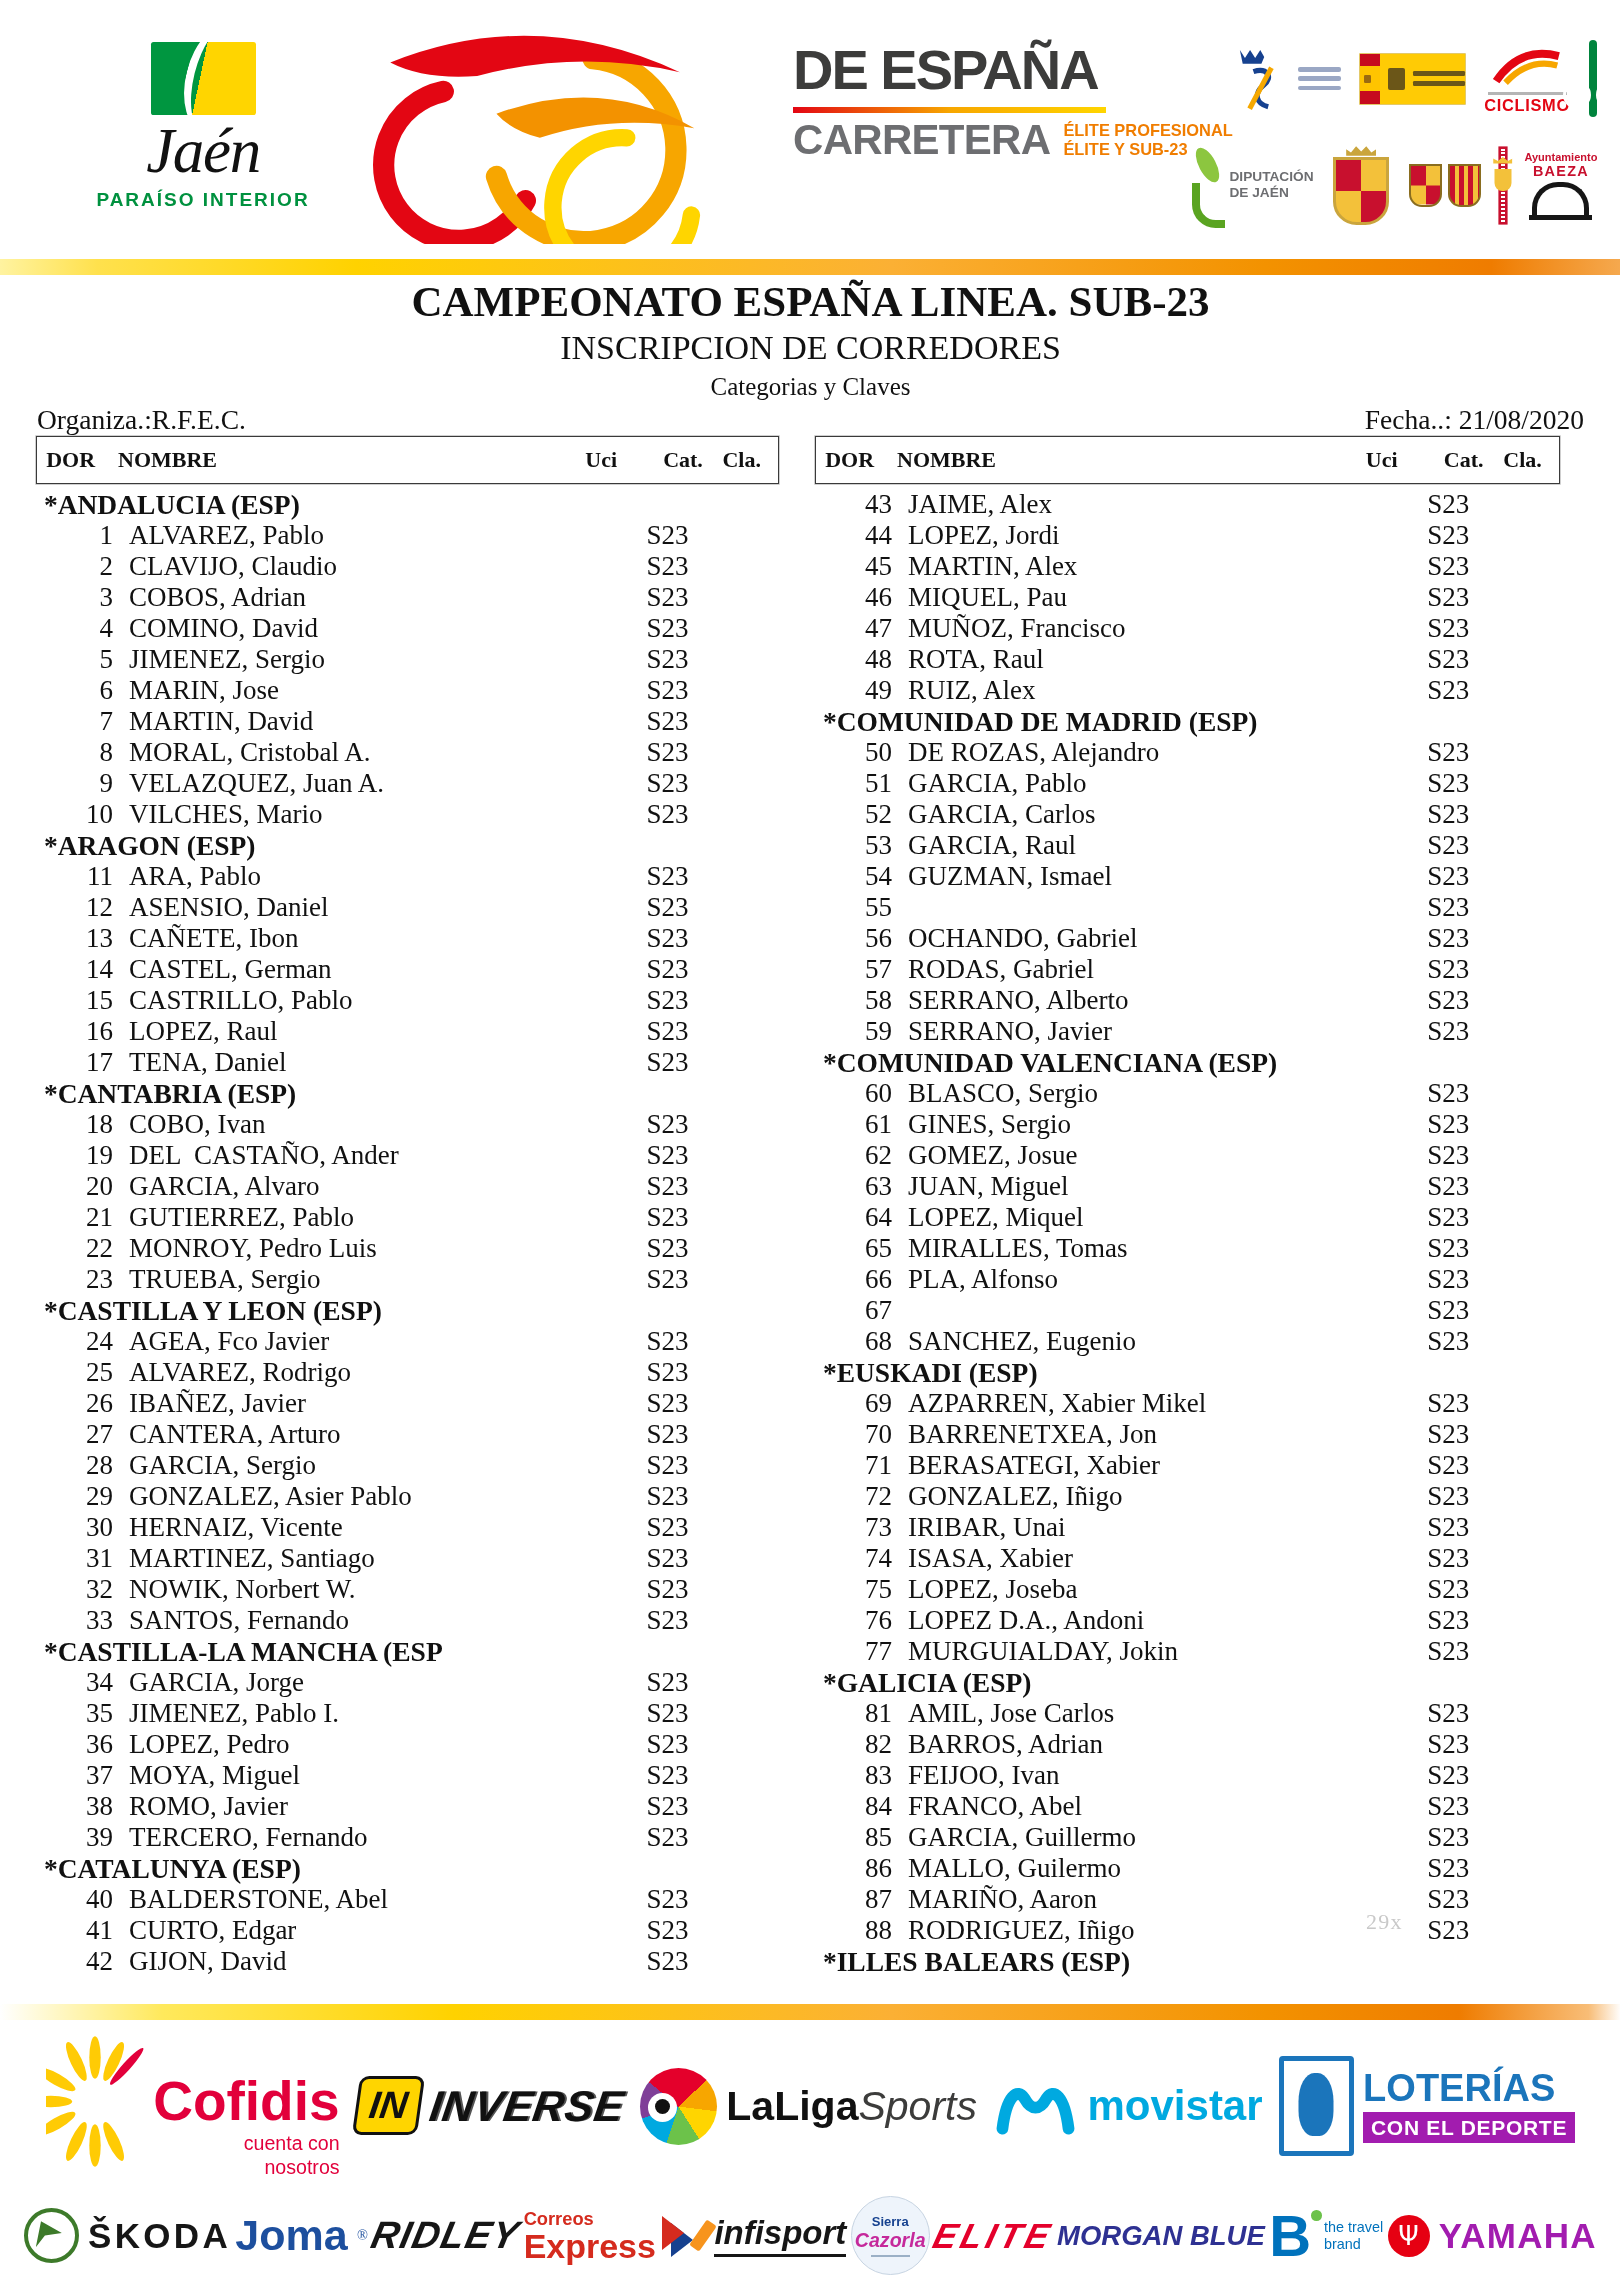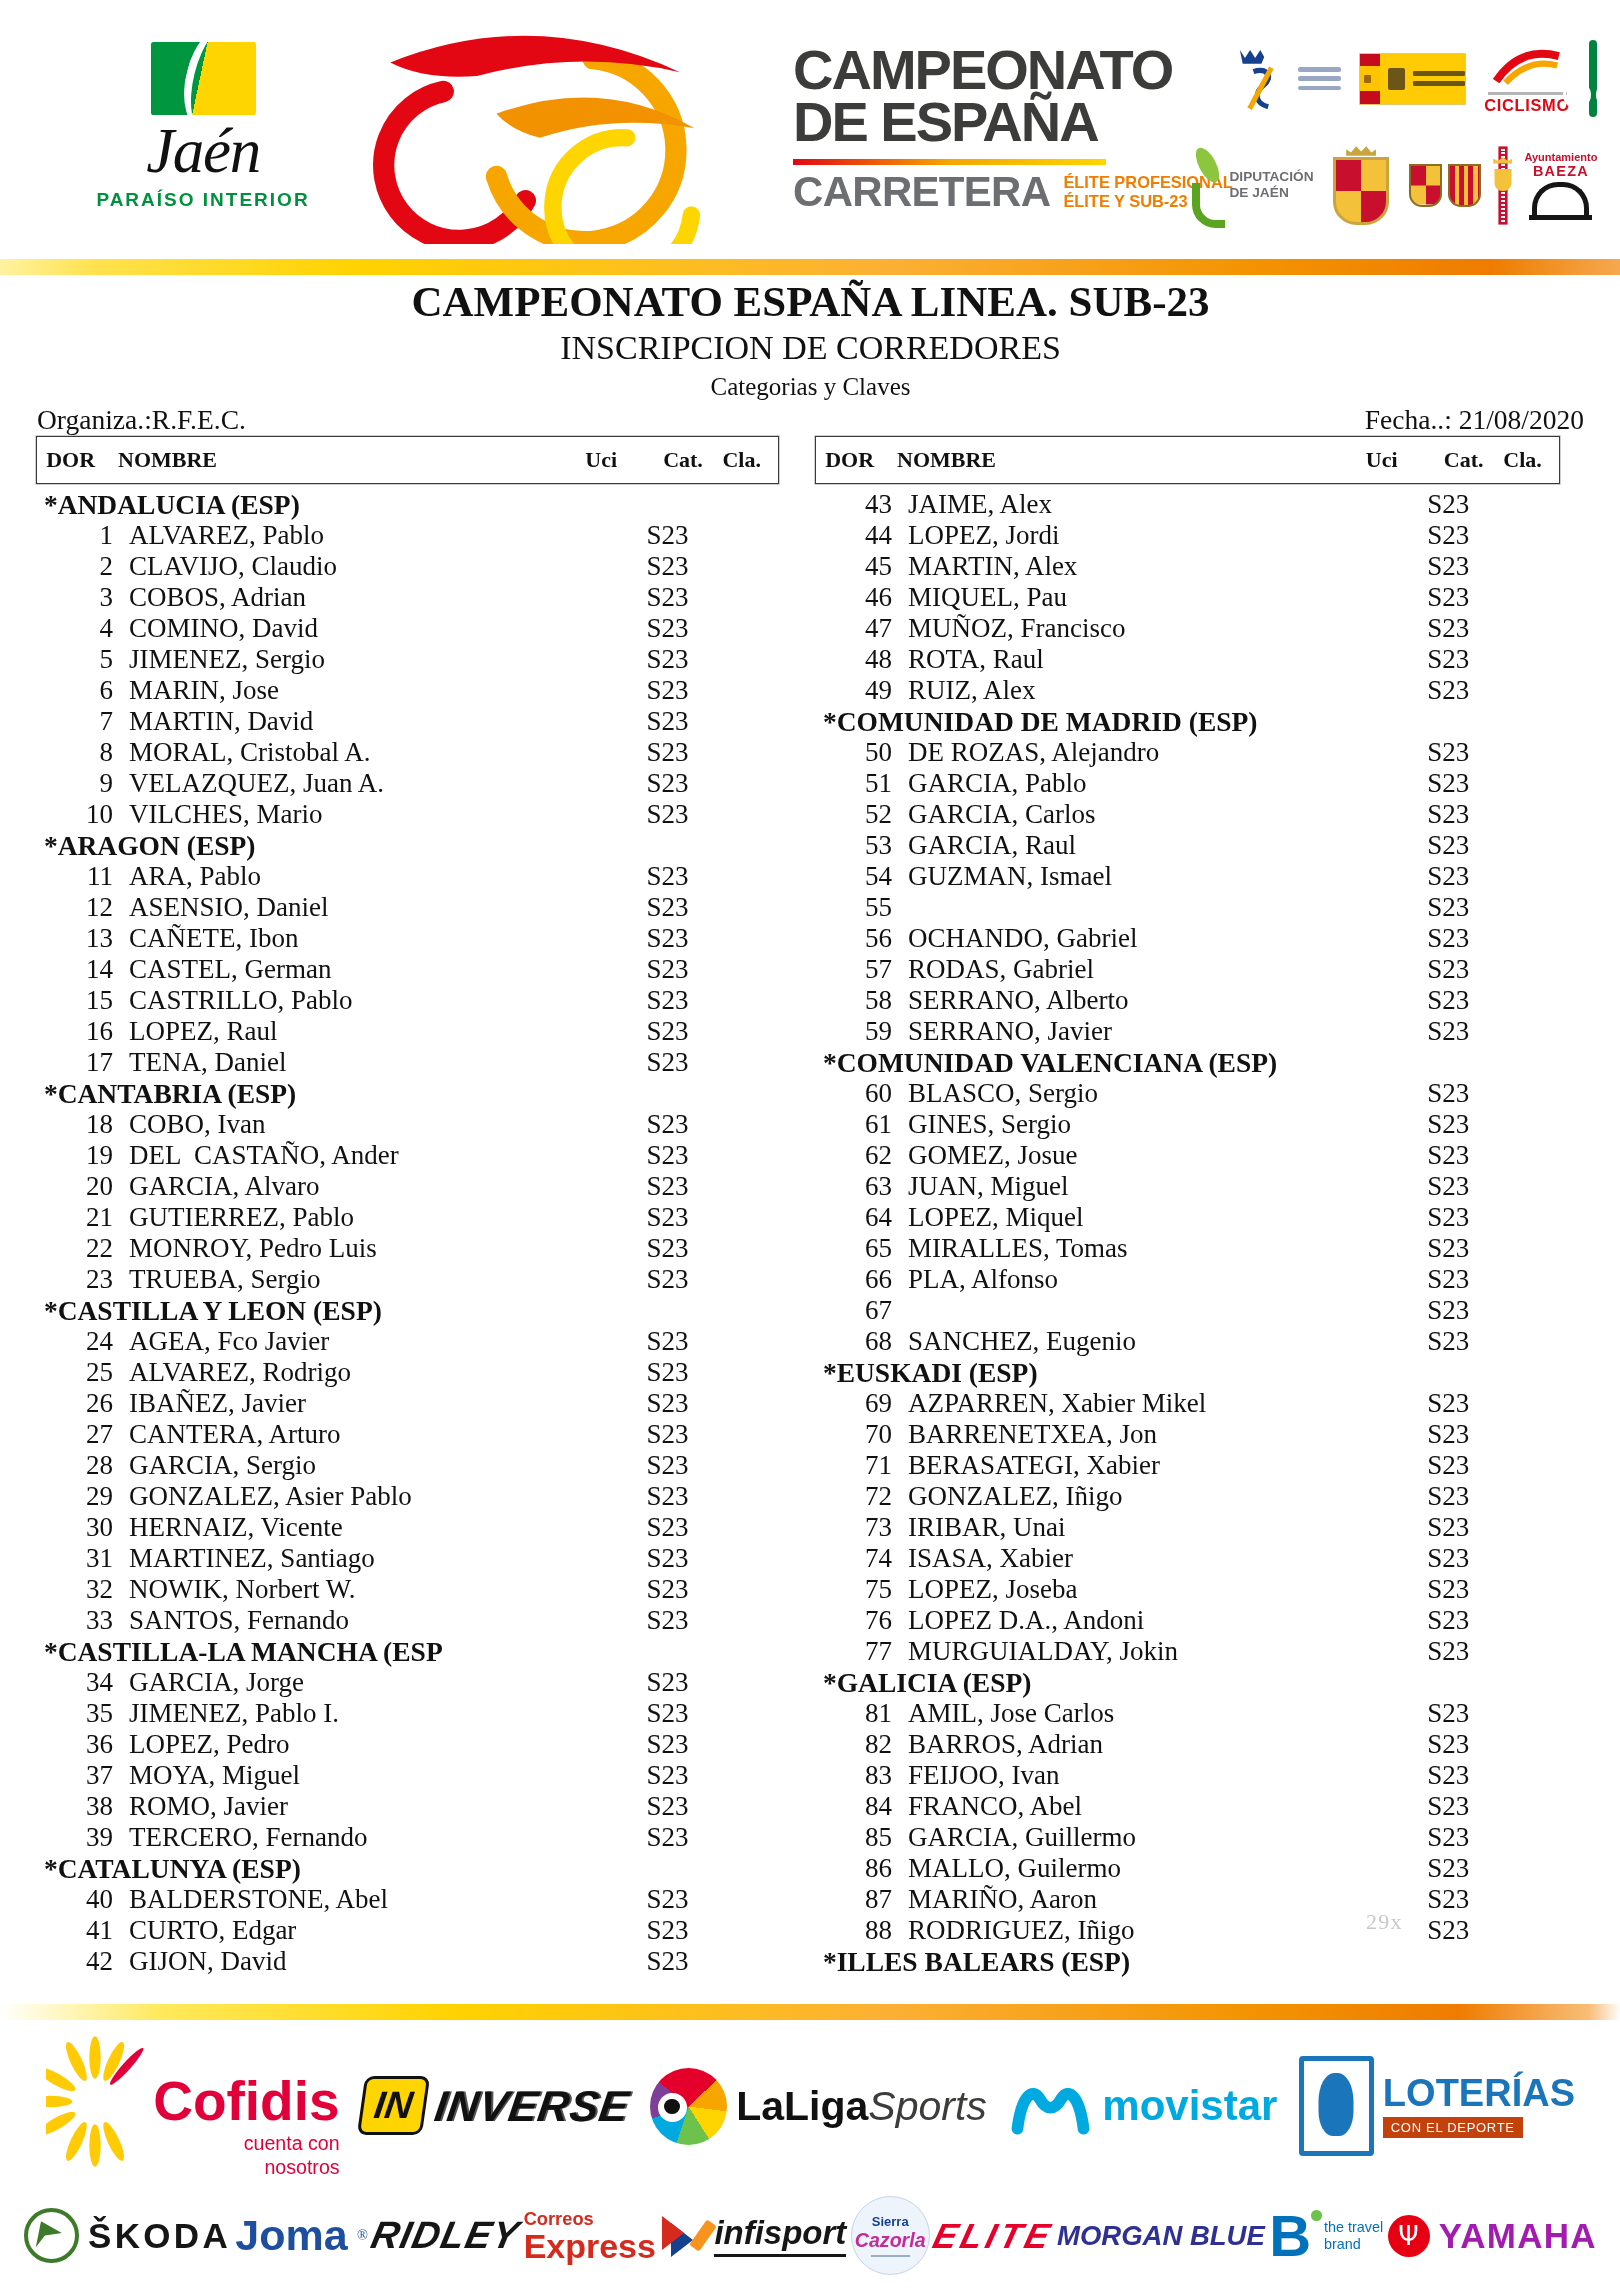--- a/index.html
+++ b/index.html
@@ -132,22 +132,22 @@
   .ll-circle{width:77px;height:77px;border-radius:50%;position:relative;
      background:conic-gradient(#e4002b 0 13%,#f7a600 13% 27%,#ffd500 27% 41%,#6cc24a 41% 55%,#00a9e0 55% 70%,#7f3f98 70% 86%,#e4002b 86% 100%);}
   .ll-circle::before{content:"";position:absolute;left:7.9px;top:25px;width:29px;height:29px;border-radius:50%;background:#fff;}
   .ll-circle::after{content:"";position:absolute;left:14.4px;top:31px;width:15.7px;height:15.7px;border-radius:50%;background:#111;}
   .ll-name{font-family:"Liberation Sans","DejaVu Sans",sans-serif;font-weight:bold;font-size:41px;color:#111;}
   .ll-sfx{font-family:"Liberation Sans","DejaVu Sans",sans-serif;font-style:italic;font-size:41px;color:#3c3c3b;}
   .lot-icon{width:65px;height:90px;border:5.9px solid #1b75bb;border-radius:3.9px;position:relative;background:#fff;}
   .lot-icon::after{content:"";position:absolute;left:50%;top:11.8px;transform:translateX(-50%);
      width:35px;height:63px;background:#1b75bb;border-radius:45% 45% 40% 40%;}
   .lot-name{font-family:"Liberation Sans","DejaVu Sans",sans-serif;font-weight:bold;font-size:38px;color:#1b75bb;line-height:1;}
-  .lot-bar{font-family:"Liberation Sans","DejaVu Sans",sans-serif;background:#c2410c;color:#fff;font-weight:normal;
-     font-size:13px;padding:3.3px 7.9px;margin-top:5.2px;display:inline-block;letter-spacing:0.7px;}
+  .lot-bar{font-family:"Liberation Sans","DejaVu Sans",sans-serif;background:#a21caf;color:#fff;font-weight:bold;
+     font-size:21px;padding:3.3px 7.9px;margin-top:5.2px;display:inline-block;letter-spacing:0.7px;}
   .sk-ring{width:47px;height:47px;border:4.6px solid #3d7a2a;border-radius:50%;position:relative;}
   .sk-ring::after{content:"";position:absolute;left:7.9px;top:9.2px;width:26px;height:26px;background:#3d7a2a;
      clip-path:polygon(0 100%,20% 0,100% 45%,35% 55%);}
   .sk-name{font-family:"Liberation Sans","DejaVu Sans",sans-serif;font-weight:bold;font-size:35px;letter-spacing:3.3px;color:#161616;}
   .joma-name{font-family:"Liberation Sans","DejaVu Sans",sans-serif;font-weight:bold;font-size:43px;color:#1d4f9e;}
   .joma-reg{font-size:14.4px;vertical-align:super;color:#1d4f9e;}
   .rid-name{font-family:"Liberation Sans","DejaVu Sans",sans-serif;font-weight:bold;font-style:italic;
      font-size:38px;letter-spacing:1.3px;transform:skewX(-12deg);color:#161616;}
   .cex{position:relative;padding-right:37px;text-align:left;}
   .cex-top{font-family:"Liberation Sans","DejaVu Sans",sans-serif;color:#d52b1e;font-size:18.3px;font-weight:bold;}
@@ -191,21 +191,20 @@
       <g fill="none" stroke-linecap="round">
         <path d="M95,72 A78,78 0 1 0 180,185" stroke="#e30613" stroke-width="22"></path>
         <path d="M250,38 A95,95 0 1 1 150,160" stroke="#f7a600" stroke-width="22"></path>
         <path d="M285,120 A72,72 0 1 0 352,200" stroke="#ffd500" stroke-width="18"></path>
       </g>
       <path d="M40,42 Q190,-18 340,52 Q235,28 130,56 Q75,60 40,42 Z" fill="#e30613"></path>
       <path d="M150,95 Q260,55 355,110 Q270,95 195,120 Q165,112 150,95 Z" fill="#f39200"></path>
     </svg>
 
     <div class="event-title">
-      <div class="et1">CAMPEONATO</div>
       <div class="et1">DE ESPAÑA</div>
       <div class="et-line"></div>
       <div class="et3row">
         <span class="et3">CARRETERA</span>
         <span class="et-sub">
           <span>ÉLITE PROFESIONAL</span><br>
           <span>ÉLITE Y SUB-23</span>
         </span>
       </div>
     </div>

